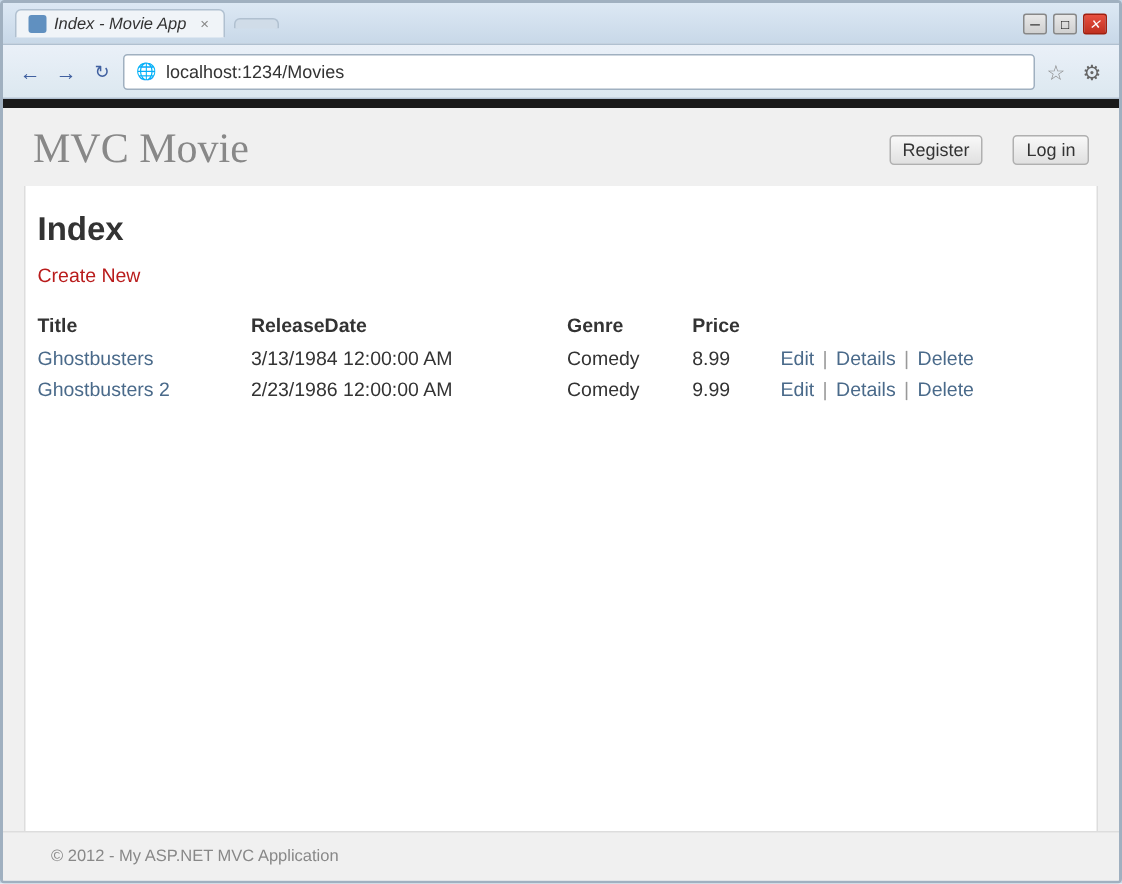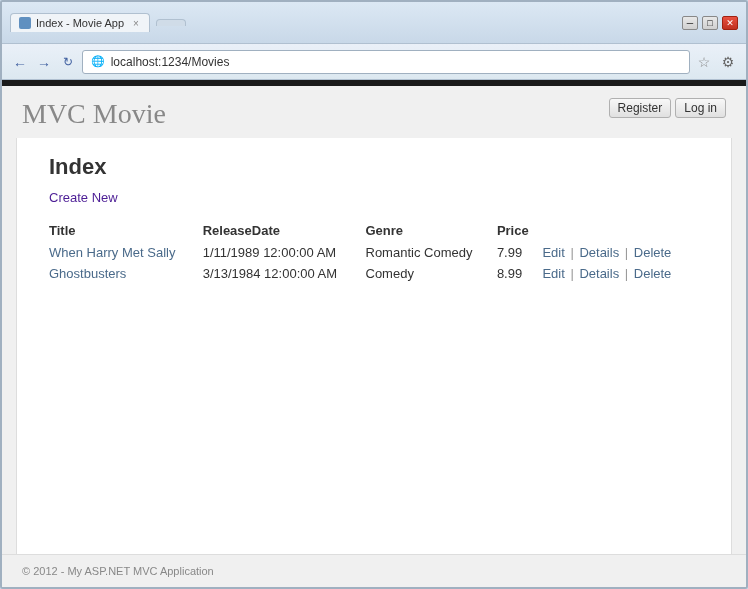--- a/index.html
+++ b/index.html
@@ -19,26 +19,27 @@
       height: 589px;
       border: 2px solid #a0b0c0;
       background: #e8eef4;
       border-radius: 3px;
       display: flex;
       flex-direction: column;
     }
 
     .browser-titlebar {
       background: linear-gradient(to bottom, #dce8f4, #c8d8e8);
-      height: 42px;
+      height: 28px;
       display: flex;
       align-items: center;
       justify-content: space-between;
       padding: 0 8px;
       border-bottom: 1px solid #b0c0d0;
+      font-style: italic;
     }
 
     .browser-title-area {
       display: flex;
       align-items: center;
       gap: 6px;
     }
 
     .browser-tab {
       background: #f0f4f8;
@@ -187,40 +188,40 @@
     .app-header-bar {
       background: #1a1a1a;
       height: 6px;
     }
 
     .app-header {
       background: #f0f0f0;
       padding: 12px 20px 8px 20px;
       display: flex;
       justify-content: space-between;
-      align-items: flex-start;
+      align-items: center;
     }
 
     .app-title {
       font-size: 28px;
       font-weight: 300;
       color: #888;
       font-family: Georgia, serif;
     }
 
     .header-right {
       display: flex;
       flex-direction: column;
       align-items: flex-end;
       gap: 4px;
     }
 
     .auth-buttons {
       display: flex;
-      gap: 4px;
+      gap: 20px;
     }
 
     .auth-btn {
       background: linear-gradient(to bottom, #f8f8f8, #e0e0e0);
       border: 1px solid #b0b0b0;
       border-radius: 3px;
       padding: 2px 8px;
       font-size: 12px;
       color: #333;
       cursor: pointer;
@@ -235,34 +236,34 @@
     .nav-link {
       color: #4a6a8a;
       text-decoration: none;
       font-size: 14px;
     }
 
     .page-body {
       flex: 1;
       background: white;
       margin: 0 14px;
-      padding: 16px 32px;
+      padding: 16px 8px;
       border-left: 1px solid #ddd;
       border-right: 1px solid #ddd;
     }
 
     .page-index-title {
       font-size: 22px;
       font-weight: bold;
       color: #333;
       margin-bottom: 10px;
     }
 
     .create-new-link {
-      color: #4c1d95;
+      color: #b91c1c;
       text-decoration: none;
       font-size: 13px;
       display: inline-block;
       margin-bottom: 14px;
     }
 
     .movie-table {
       width: 100%;
       border-collapse: collapse;
     }
@@ -302,21 +303,21 @@
       margin: 0 2px;
     }
 
     .page-footer-area {
       background: #f0f0f0;
       border-top: 1px solid #ddd;
       margin-top: 0;
     }
 
     .page-footer {
-      padding: 10px 20px;
+      padding: 10px 32px;
       font-size: 11px;
       color: #888;
     }
   </style>
 </head>
 <body>
 
 <div class="browser-window">
 
   <div class="browser-titlebar">
@@ -367,34 +368,34 @@
         <thead>
           <tr>
             <th>Title</th>
             <th>ReleaseDate</th>
             <th>Genre</th>
             <th>Price</th>
             <th></th>
           </tr>
         </thead>
         <tbody id="movie-table-body">
-        <tr>
-              <td class="title-cell"><a href="#" class="action-link">When Harry Met Sally</a></td>
-              <td>1/11/1989 12:00:00 AM</td>
-              <td>Romantic Comedy</td>
-              <td>7.99</td>
-              <td class="actions"><a href="#" class="action-link">Edit</a><span class="action-sep"> | </span><a href="#" class="action-link">Details</a><span class="action-sep"> | </span><a href="#" class="action-link">Delete</a></td>
-            </tr>
             <tr>
               <td class="title-cell"><a href="#" class="action-link">Ghostbusters</a></td>
               <td>3/13/1984 12:00:00 AM</td>
               <td>Comedy</td>
               <td>8.99</td>
               <td class="actions"><a href="#" class="action-link">Edit</a><span class="action-sep"> | </span><a href="#" class="action-link">Details</a><span class="action-sep"> | </span><a href="#" class="action-link">Delete</a></td>
             </tr>
+            <tr>
+              <td class="title-cell"><a href="#" class="action-link">Ghostbusters 2</a></td>
+              <td>2/23/1986 12:00:00 AM</td>
+              <td>Comedy</td>
+              <td>9.99</td>
+              <td class="actions"><a href="#" class="action-link">Edit</a><span class="action-sep"> | </span><a href="#" class="action-link">Details</a><span class="action-sep"> | </span><a href="#" class="action-link">Delete</a></td>
+            </tr>
           </tbody>
       </table>
     </div>
 
     <div class="page-footer-area">
       <div class="page-footer">© 2012 - My ASP.NET MVC Application</div>
     </div>
   </div>
 </div>
 

